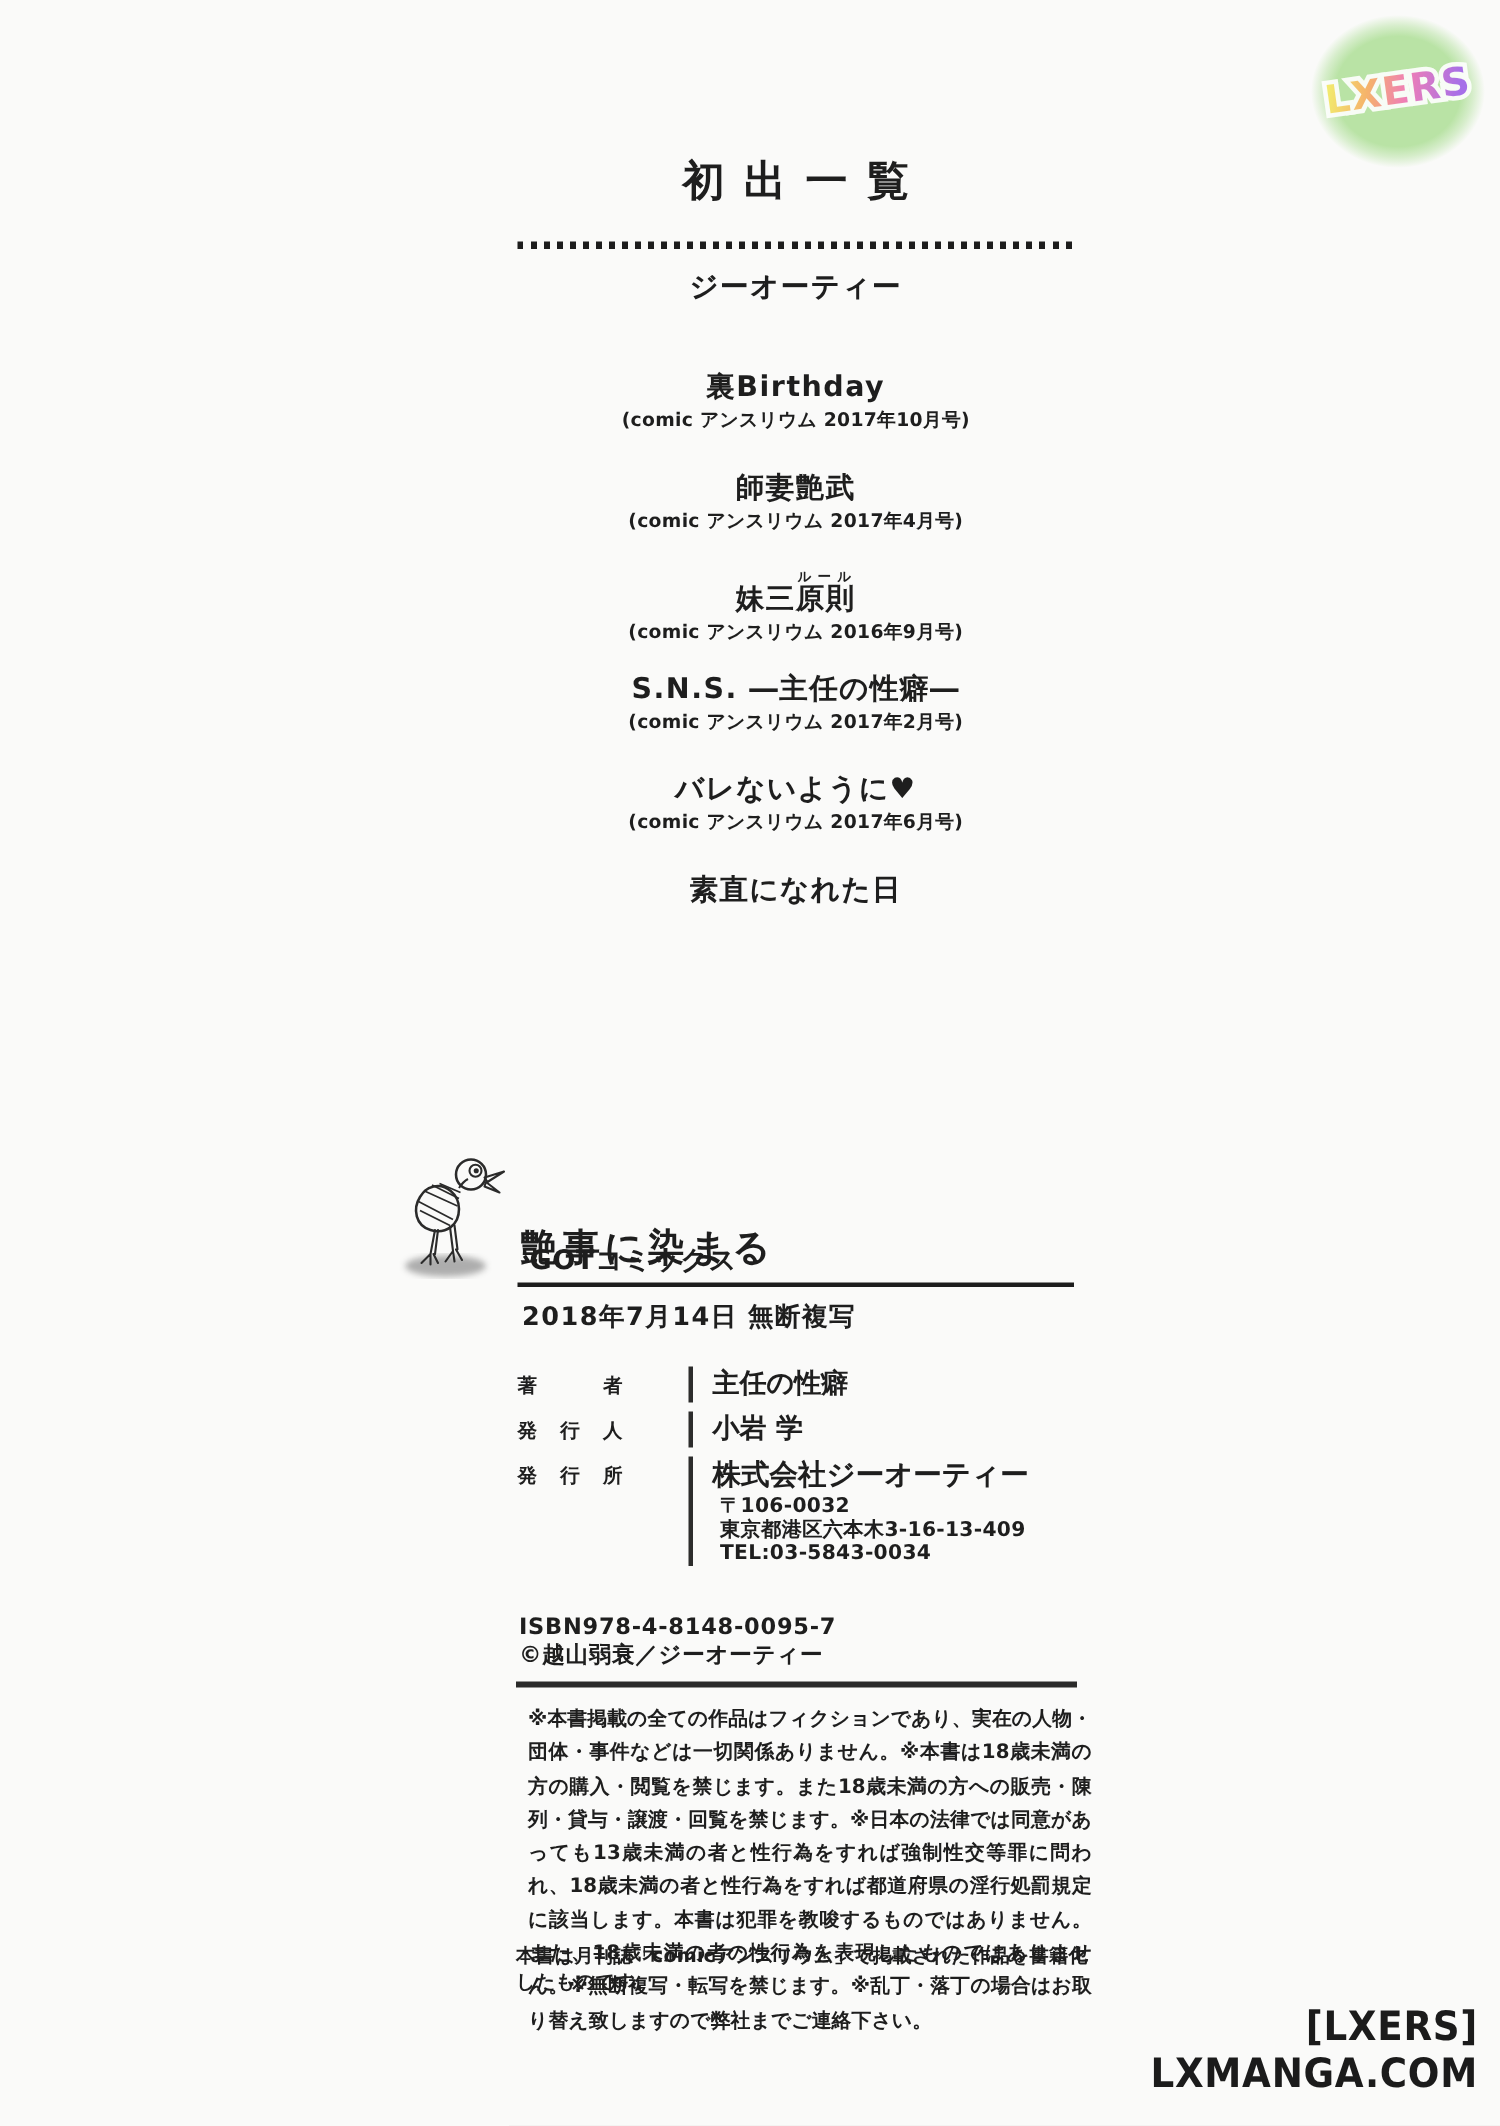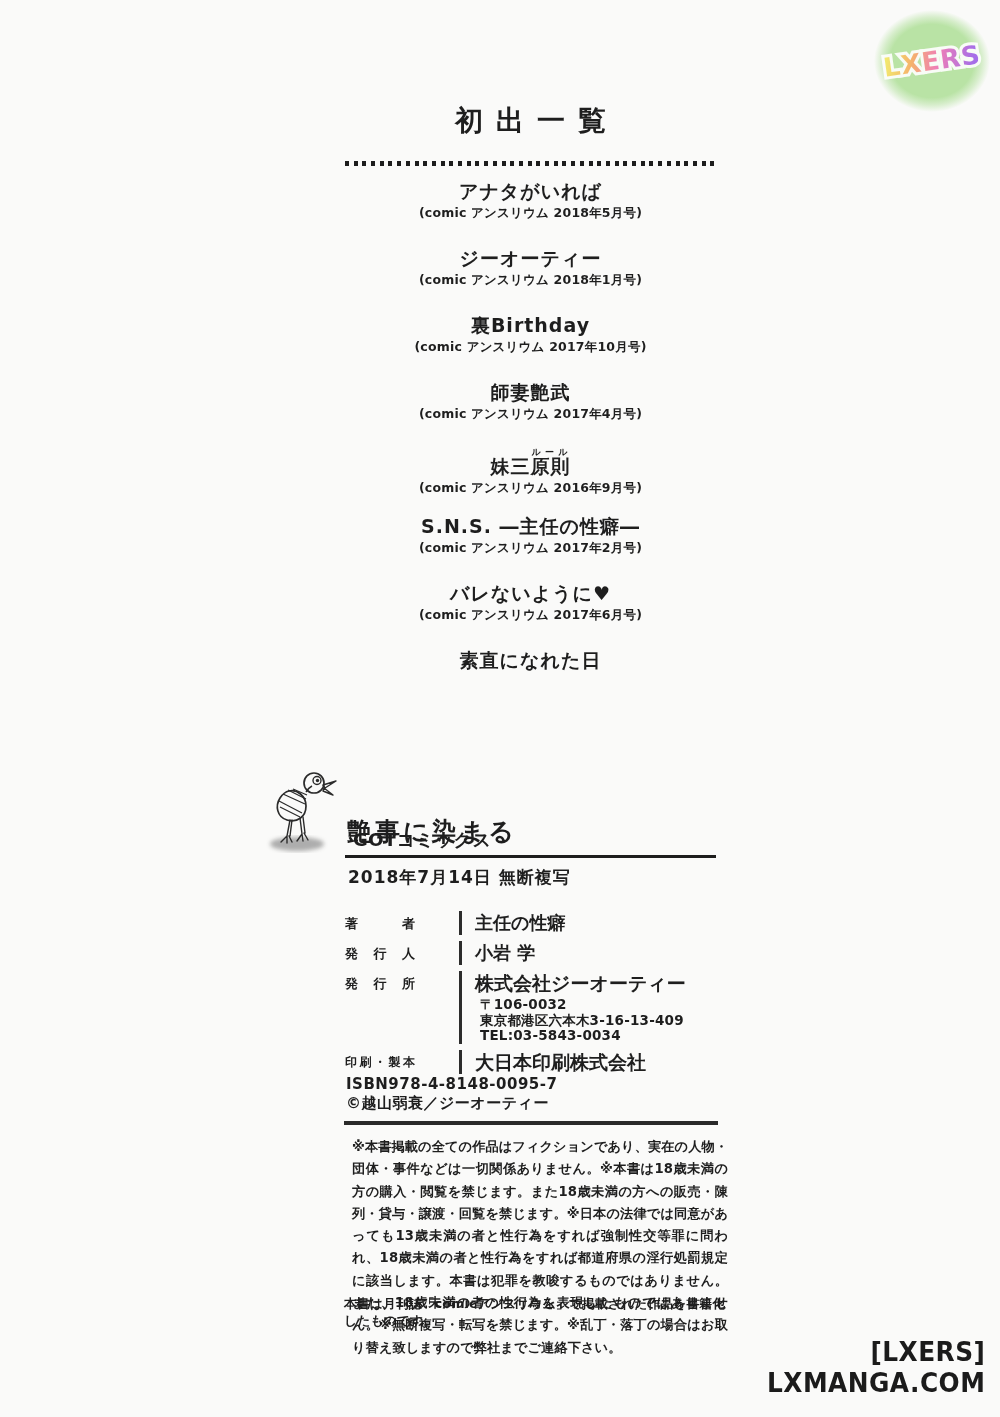--- a/index.html
+++ b/index.html
@@ -151,26 +151,21 @@
       <span class="lxers-stroke">LXERS</span>
       <span class="lxers-fill">LXERS</span>
     </span>
   </div>
 
   <div class="toc">
     <h1 class="toc-title">初出一覧</h1>
     <div class="dotted-divider"></div>
 
     <div class="entry">
-      <div class="entry-title">アナタがいれば</div>
-      <div class="entry-source">(comic アンスリウム 2018年5月号)</div>
-    </div>
-    <div class="entry">
       <div class="entry-title">ジーオーティー</div>
-      <div class="entry-source">(comic アンスリウム 2018年1月号)</div>
     </div>
     <div class="entry">
       <div class="entry-title">裏Birthday</div>
       <div class="entry-source">(comic アンスリウム 2017年10月号)</div>
     </div>
     <div class="entry">
       <div class="entry-title">師妻艶武</div>
       <div class="entry-source">(comic アンスリウム 2017年4月号)</div>
     </div>
     <div class="entry">
@@ -226,24 +221,20 @@
       <div class="credit-label">発行所</div>
       <div class="credit-value large">
         <div class="company-name">株式会社ジーオーティー</div>
         <div class="address-block">
           <div class="address-line">〒106-0032</div>
           <div class="address-line">東京都港区六本木3-16-13-409</div>
           <div class="address-line">TEL:03-5843-0034</div>
         </div>
       </div>
     </div>
-    <div class="credit-row">
-      <div class="credit-label small">印刷・製本</div>
-      <div class="credit-value large">大日本印刷株式会社</div>
-    </div>
   </div>
 
   <div class="isbn-block">
     <div class="isbn-line">ISBN978-4-8148-0095-7</div>
     <div class="isbn-line">©越山弱衰／ジーオーティー</div>
   </div>
 
   <div class="thick-rule"></div>
   <div class="disclaimer">※本書掲載の全ての作品はフィクションであり、実在の人物・団体・事件などは一切関係ありません。※本書は18歳未満の方の購入・閲覧を禁じます。また18歳未満の方への販売・陳列・貸与・譲渡・回覧を禁じます。※日本の法律では同意があっても13歳未満の者と性行為をすれば強制性交等罪に問われ、18歳未満の者と性行為をすれば都道府県の淫行処罰規定に該当します。本書は犯罪を教唆するものではありません。また、18歳未満の者の性行為を表現したものではありません。※無断複写・転写を禁じます。※乱丁・落丁の場合はお取り替え致しますので弊社までご連絡下さい。</div>
   <div class="book-note">本書は月刊誌「comicアンスリウム」で掲載された作品を書籍化したものです。</div>

